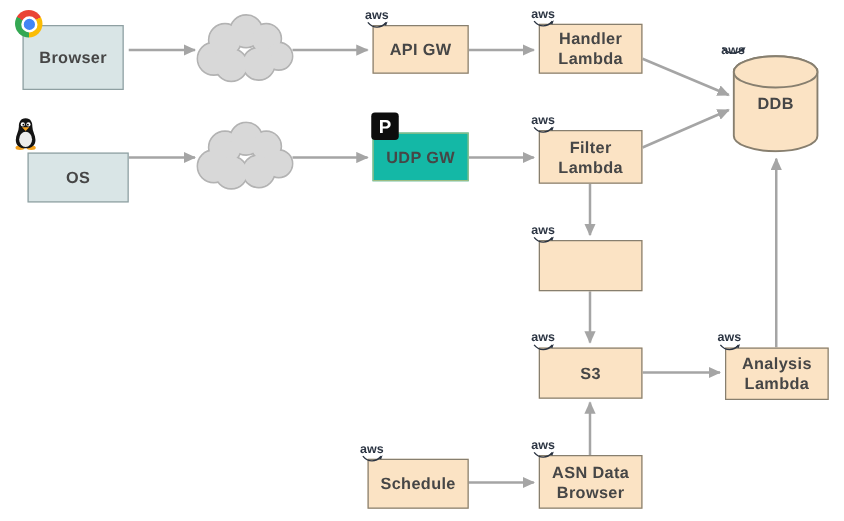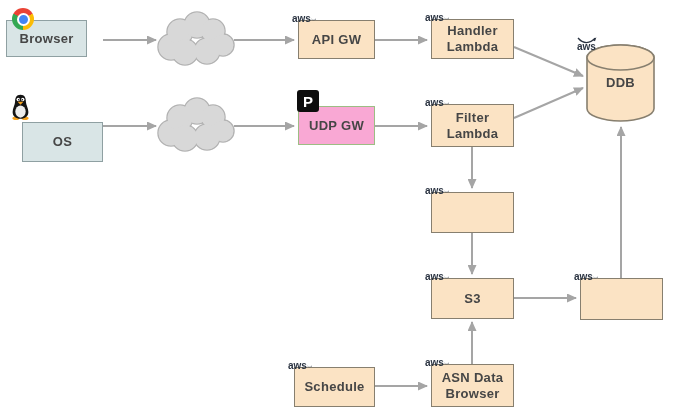--- a/index.html
+++ b/index.html
@@ -12,28 +12,28 @@
   .node{
     position:absolute;z-index:2;box-sizing:border-box;
     border:1.6px solid #877f6f;background:#fbe3c4;
     display:flex;align-items:center;justify-content:center;
   }
   .node .label{
     display:block;width:79px;text-align:center;
     font-size:13px;font-weight:600;color:#464646;letter-spacing:.3px;line-height:1.22;
   }
   .node.client{background:#d9e5e6;border-color:#8fa0a2;}
-  .node.green{background:#f9a8d4;border-color:#9cbd84;}
+  .node.green{background:#14b8a6;border-color:#9cbd84;}
   .node.cyl{border:none;background:transparent;}
   .cyl svg{position:absolute;left:0;top:0;}
   .cyl .label{position:relative;top:0;}
   
   .aws-badge{
     position:absolute;left:-7px;top:-12px;width:24px;height:14px;z-index:3;
-    display:flex;flex-direction:row;align-items:flex-end;pointer-events:none;
+    display:flex;flex-direction:column;align-items:flex-start;pointer-events:none;
   }
   .aws-badge .aws-text{
     font-size:10px;font-weight:bold;color:#2b3442;line-height:8px;letter-spacing:0;
   }
   .aws-badge svg{display:block;margin-top:0px;}
   .badge-ddb{left:-9px;top:-7px;}
   
   .chrome-icon{
     position:absolute;left:12px;top:8px;width:22px;height:22px;border-radius:50%;z-index:3;
     background:conic-gradient(from 60deg,#fbbc05 0 120deg,#34a853 120deg 240deg,#ea4335 240deg 360deg);
@@ -112,21 +112,21 @@
       <circle cx="17" cy="36" r="12.4"></circle>
         <circle cx="26" cy="21" r="12.4"></circle>
         <circle cx="43" cy="14" r="12.4"></circle>
       <circle cx="59" cy="20" r="11.4"></circle>
         <circle cx="69" cy="34" r="10.4"></circle>
         <circle cx="53" cy="40" r="12.4"></circle>
       <circle cx="31" cy="41" r="12.4"></circle>
     </g>
   </svg>
 
-  <div class="node client" style="left:6px;top:20px;width:81px;height:37px">
+  <div class="node client" style="left:18px;top:20px;width:81px;height:52px">
     <span class="label">Browser</span>
   </div>
   <div class="node client" style="left:22px;top:122px;width:81px;height:40px">
     <span class="label">OS</span>
   </div>
 
   <span class="chrome-icon"></span>
   <svg class="tux-icon" width="23" height="27" viewBox="0 0 20 24">
     <ellipse cx="6" cy="22.4" rx="3.2" ry="1.6" fill="#f6a21d"></ellipse>
     <ellipse cx="14" cy="22.4" rx="3.2" ry="1.6" fill="#f6a21d"></ellipse>
@@ -216,20 +216,21 @@
   </div>
 
   <div class="node" style="left:580px;top:278px;width:83px;height:42px">
     <div class="aws-badge">
       <span class="aws-text">aws</span>
       <svg width="20" height="7" viewBox="0 0 20 7">
           <path d="M1,1 C6,7 13,7 18,1.2" fill="none" stroke="#2b3442" stroke-width="1.3"></path>
           <path d="M15.5,2.9 L19.4,0.3 L18,4.3 z" fill="#2b3442"></path>
         </svg>
     </div>
+    <span class="label">Analysis Lambda</span>
   </div>
 
   <div class="node" style="left:294px;top:367px;width:81px;height:40px">
     <div class="aws-badge">
       <span class="aws-text">aws</span>
       <svg width="20" height="7" viewBox="0 0 20 7">
           <path d="M1,1 C6,7 13,7 18,1.2" fill="none" stroke="#2b3442" stroke-width="1.3"></path>
           <path d="M15.5,2.9 L19.4,0.3 L18,4.3 z" fill="#2b3442"></path>
         </svg>
     </div>

